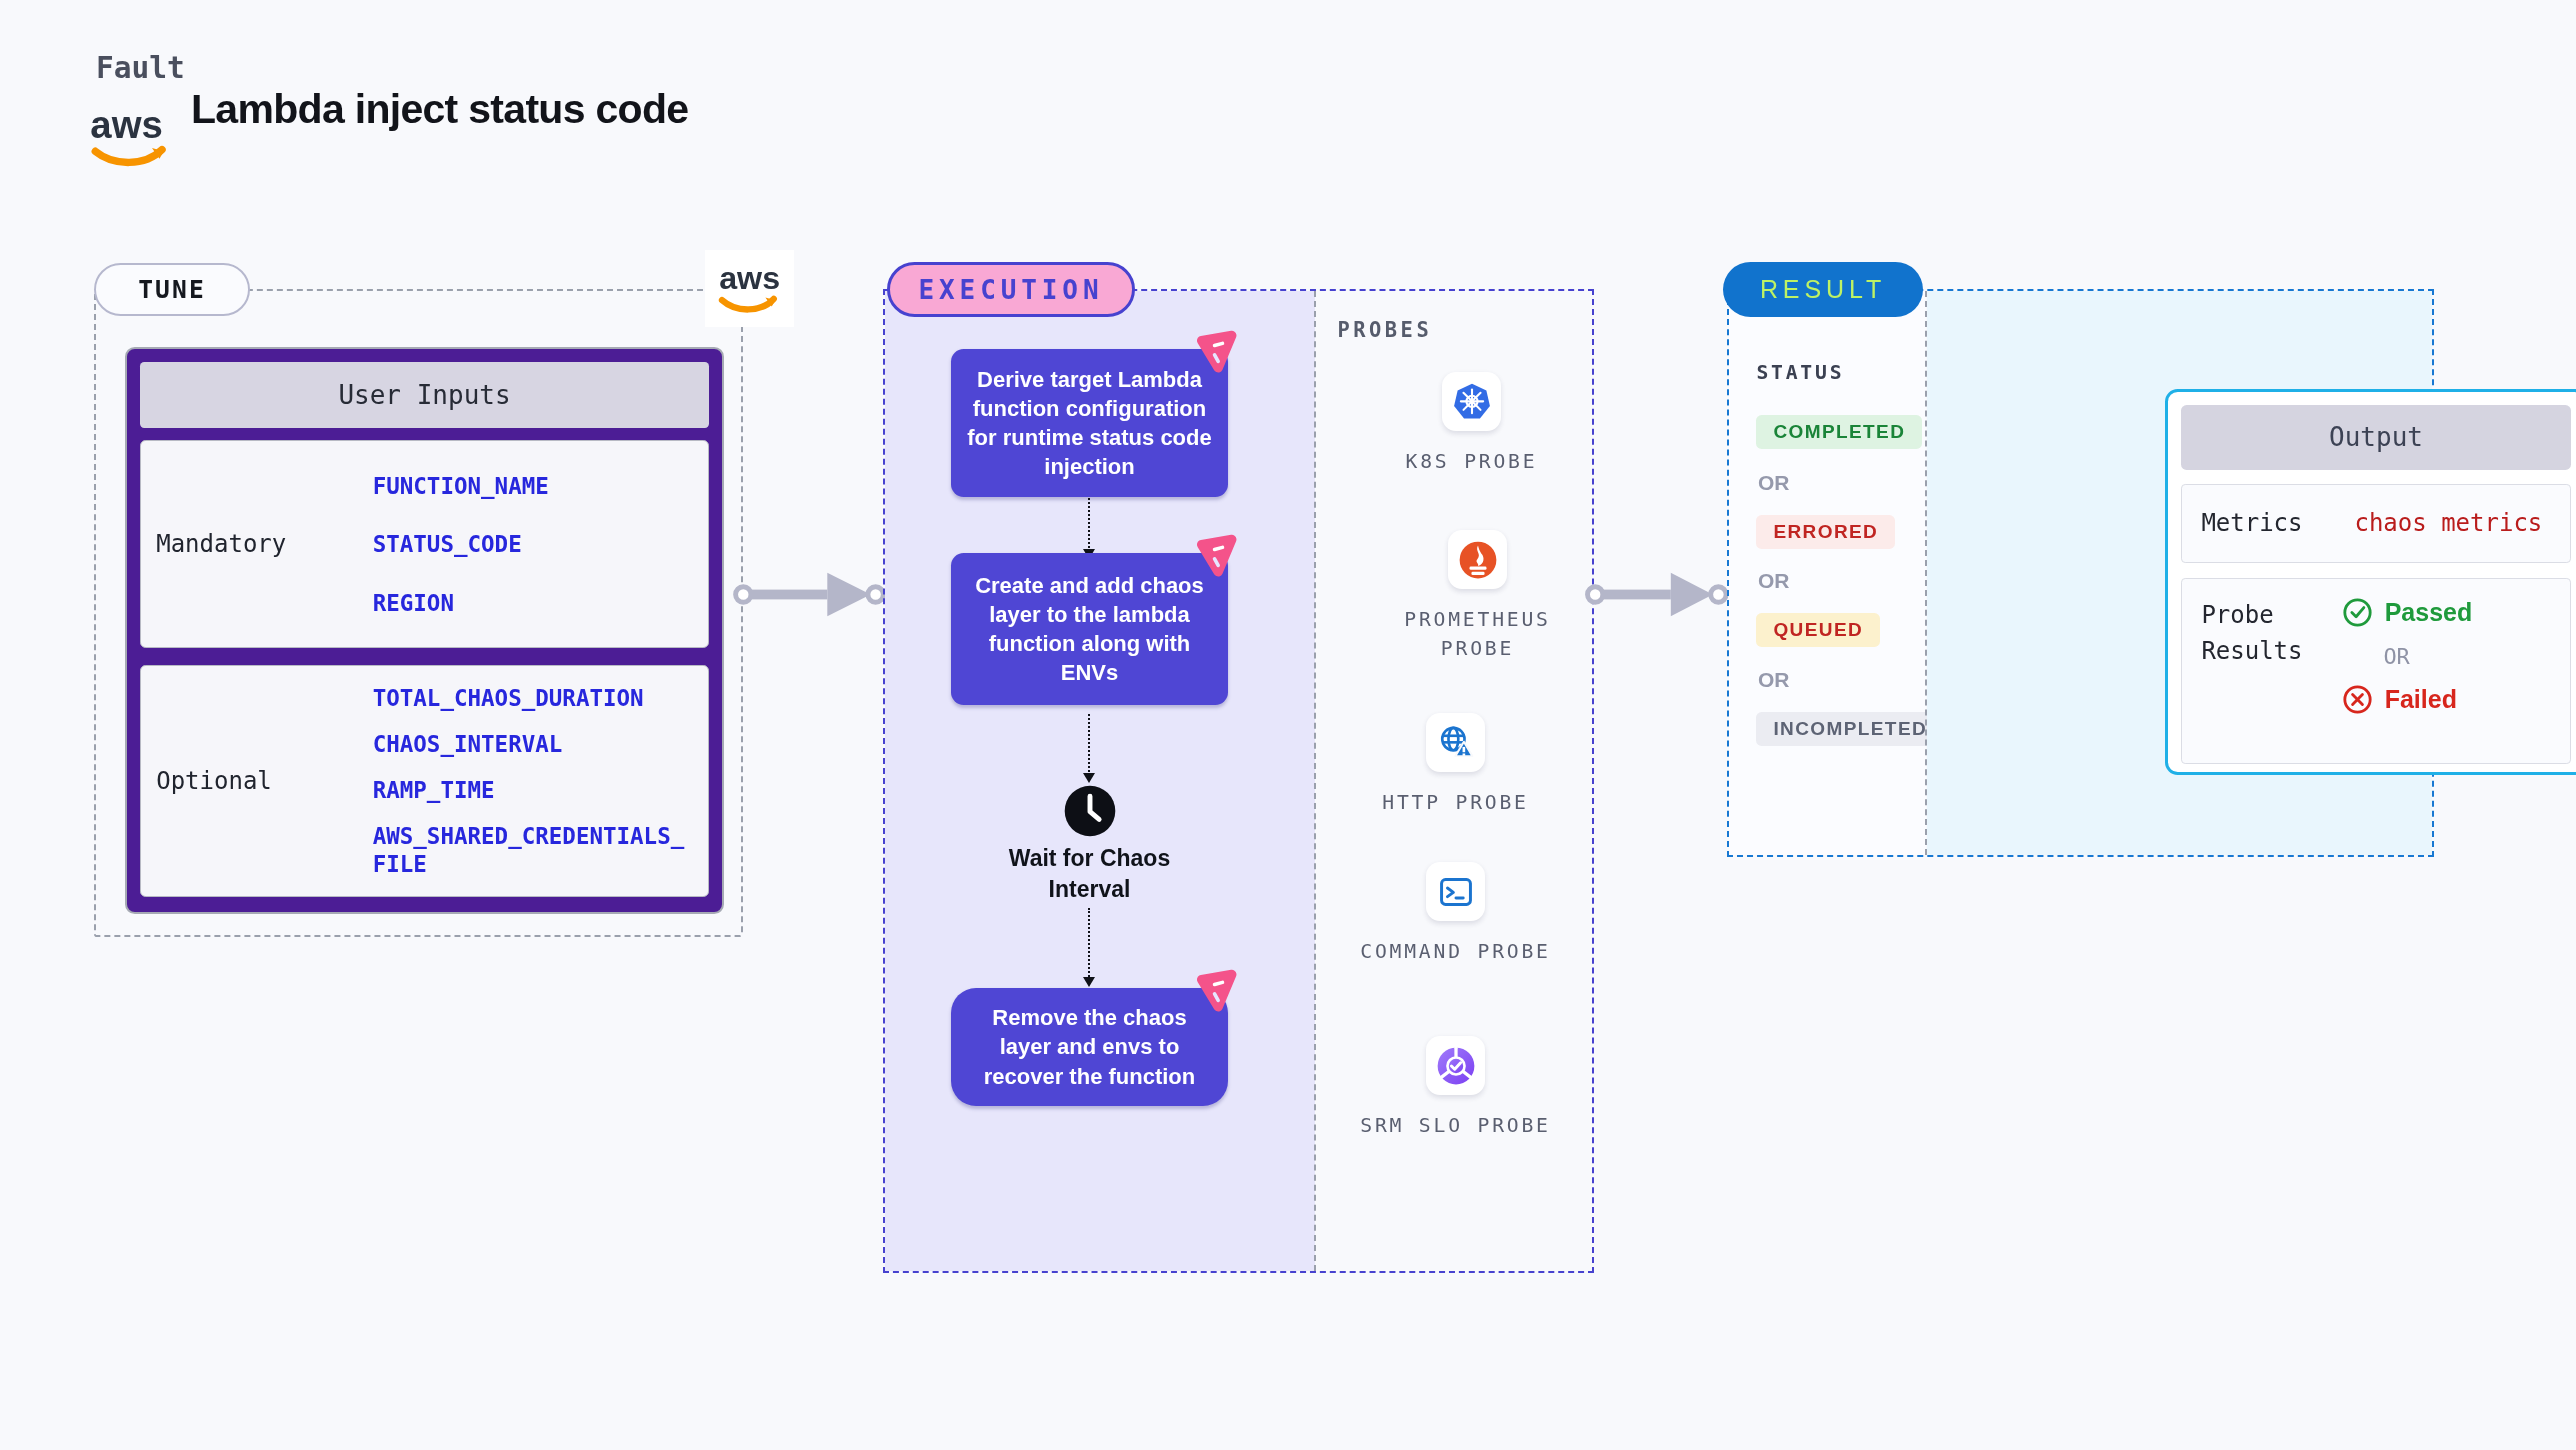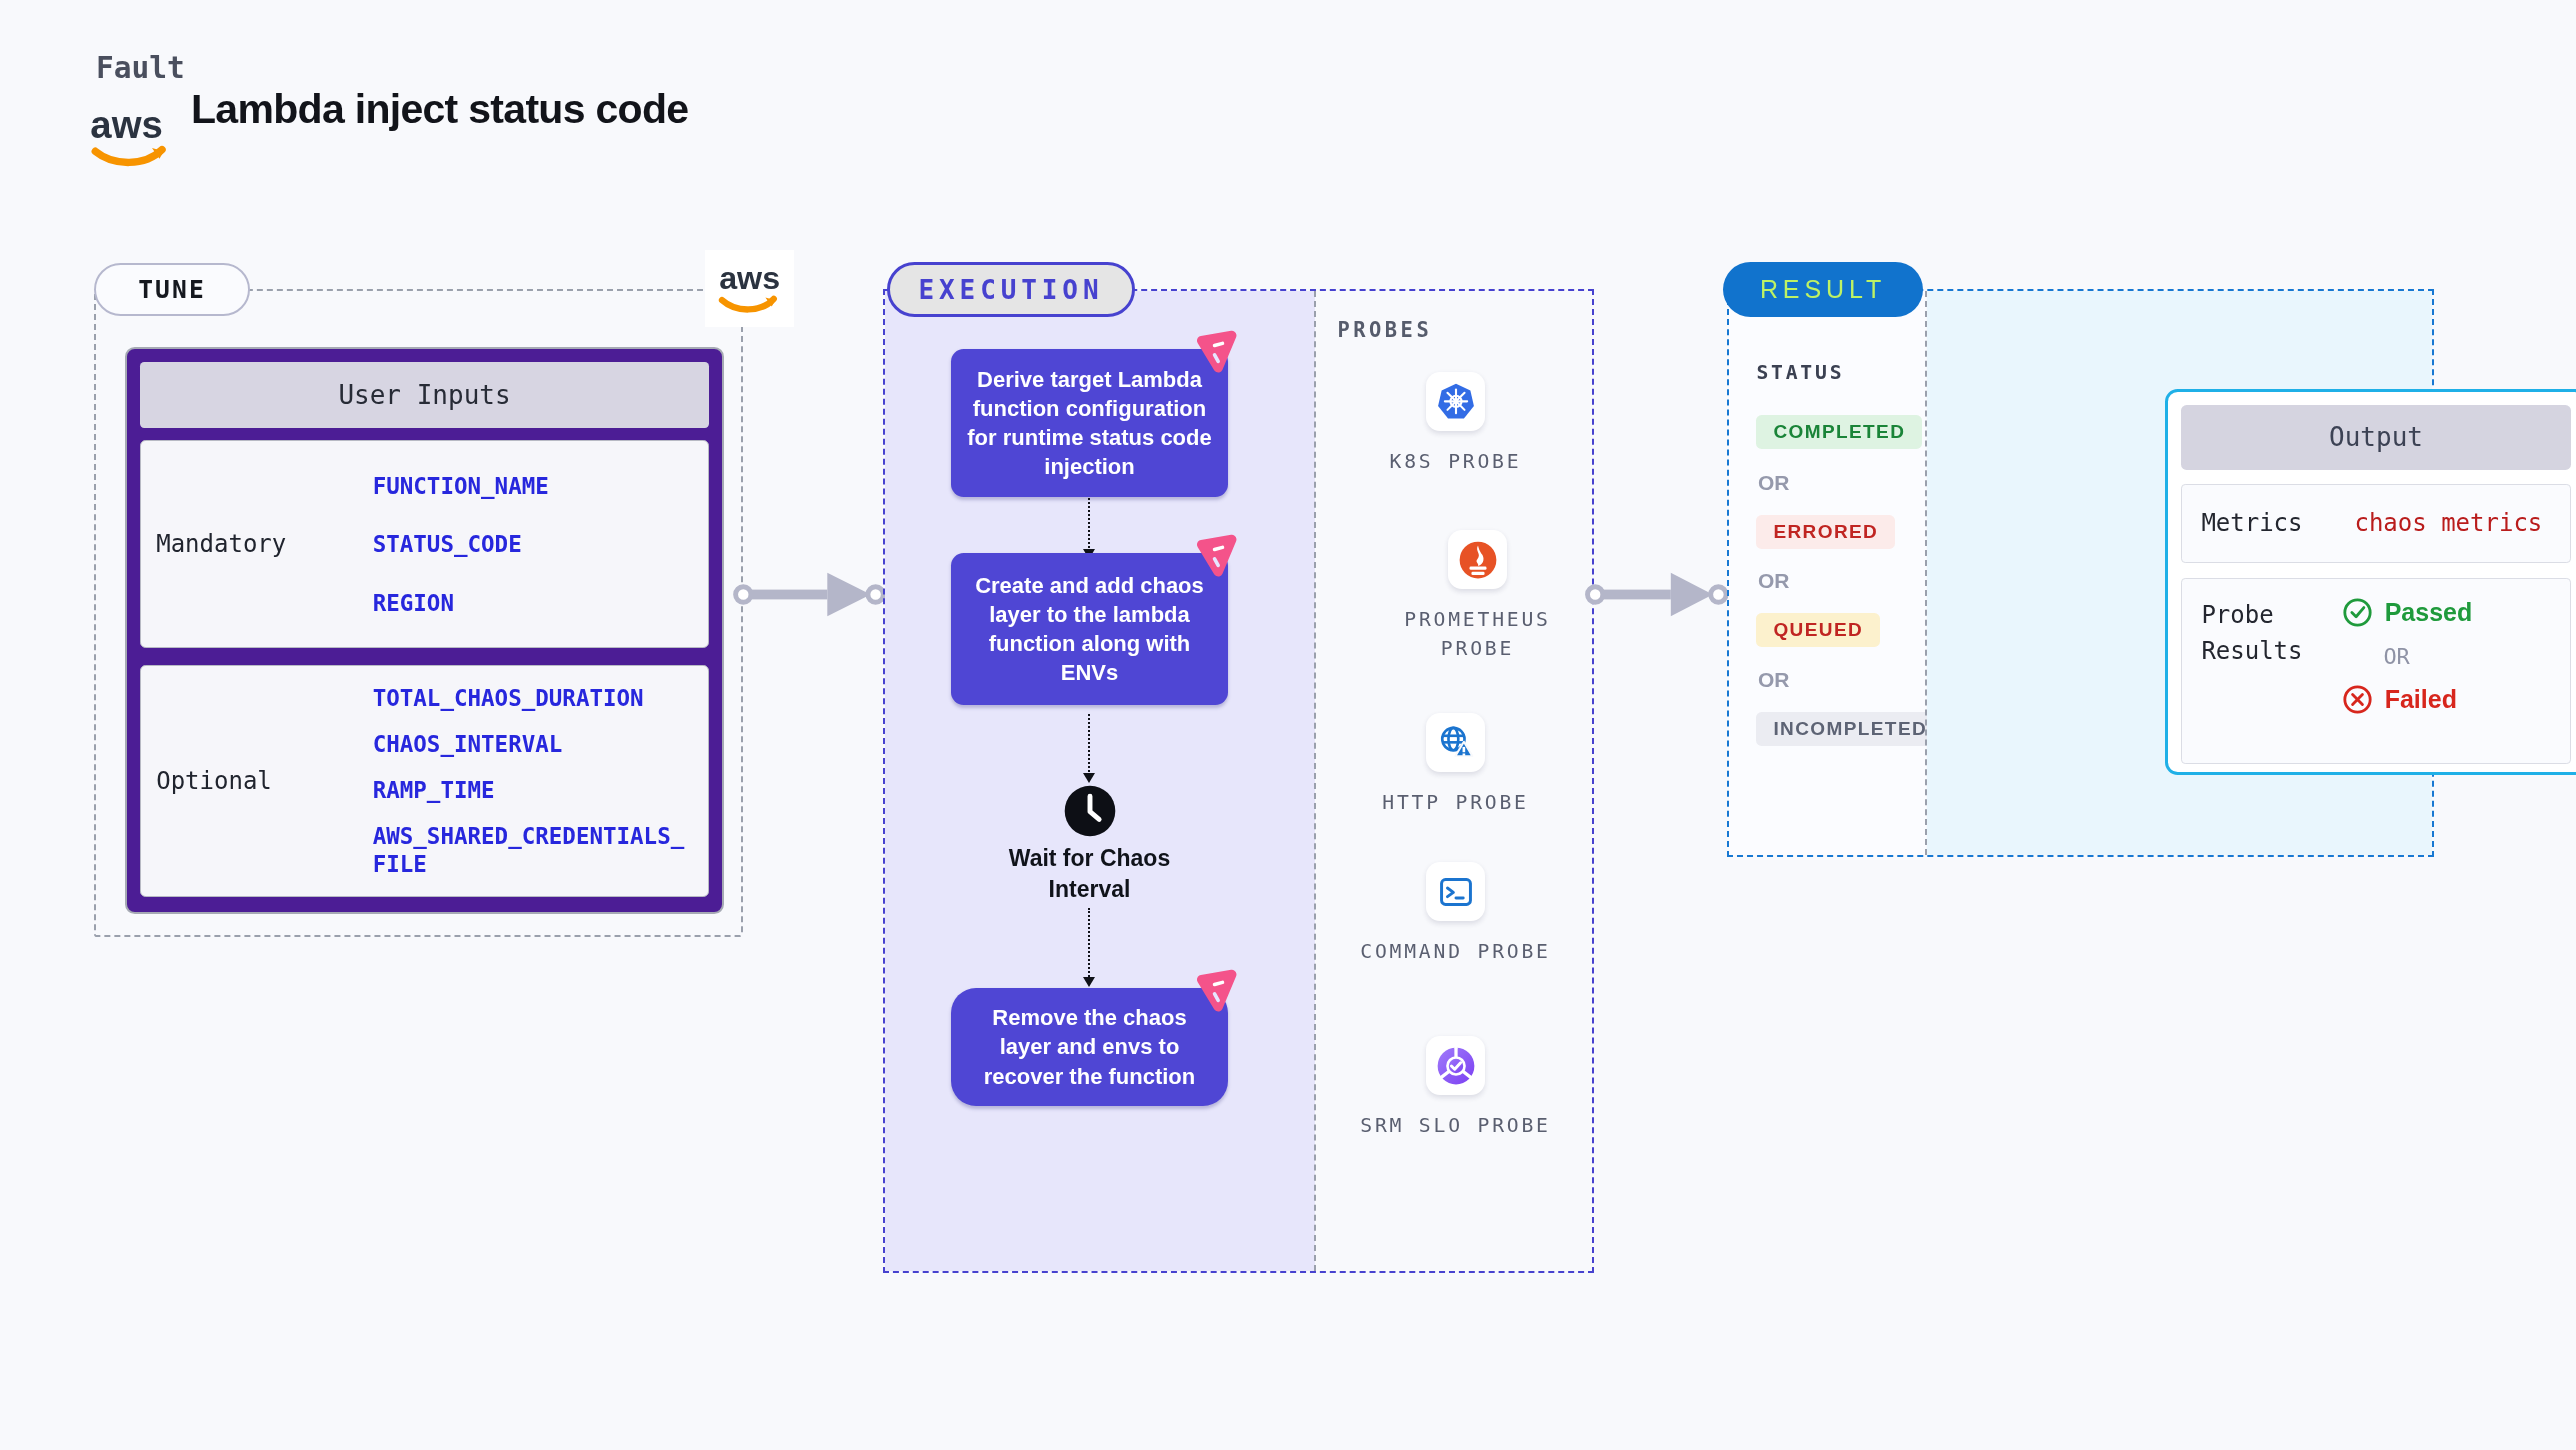--- a/index.html
+++ b/index.html
@@ -33,41 +33,41 @@
 
   
   .flow-arrow { position:absolute; }
   .flow-arrow.one { left:733px; top:563px; }
   .flow-arrow.two { left:1585px; top:563px; }
 
   
   .exec-box { position:absolute; left:883px; top:289px; width:711px; height:984px; border:2.8px dashed #4742cf; }
   .exec-lavender { position:absolute; left:0; top:0; width:430px; height:100%; background:#e7e6fb; }
   .exec-divider { position:absolute; left:429px; top:0; height:100%; border-left:2.1px dashed #9aa0ac; }
-  .exec-pill { left:887px; top:262px; width:248px; height:55px; background:#e5e5e5; border:3.5px solid #4742cf; border-radius:31px;
+  .exec-pill { left:887px; top:262px; width:248px; height:55px; background:#f9a8d4; border:3.5px solid #4742cf; border-radius:31px;
     font-family:"DejaVu Sans Mono",monospace; font-weight:bold; font-size:26px; letter-spacing:4.9px; color:#4742cf; }
   .step { position:absolute; left:66px; width:277px; background:#4f46d4; border-radius:12.7px; display:flex; align-items:center; justify-content:flex-end;
     padding:9.8px 15.5px; color:#ffffff; font-weight:bold; font-size:22px; line-height:1.32; text-align:center; box-shadow:0 2.1px 3.5px rgba(40,35,120,.25); }
   .step.s1 { top:58px;  height:148px; }
   .step.s2 { top:262px; height:152px; }
   .step.s3 { top:697px; height:118px;border-radius:25px; }
   .chaos-badge { position:absolute; right:-11.3px; top:-19.7px; width:46px; height:46px; }
   .connector { position:absolute; left:203px; width:0; border-left:2.8px dotted #101218; }
   .connector::after { content:""; position:absolute; left:-7px; bottom:-2.8px; border-left:6.3px solid transparent; border-right:6.3px solid transparent; border-top:10.5px solid #101218; }
   .connector.c1 { top:207px; height:58px; }
   .connector.c2 { top:423px; height:66px; }
   .connector.c3 { top:617px; height:76px; }
   .clock-wrap { position:absolute; left:179px; top:494px; width:52px; height:52px; }
   .wait-label { position:absolute; left:85px; top:552px; width:239px; text-align:center; font-weight:bold; font-size:23px; color:#10131a; line-height:1.35; }
 
   
   .probes-col { position:absolute; left:430px; top:0; width:281px; height:100%; }
   .probes-title { position:absolute; left:22.5px; top:27px; font-family:"DejaVu Sans Mono",monospace; font-weight:bold; font-size:20.4px; letter-spacing:3.5px; color:#565c6c; }
   .probe-item { position:absolute; left:0; width:100%; display:flex; flex-direction:column; align-items:center; }
-  .probe-item.p1 { top:81px; } .probe-item.p2 { top:239px;padding-left:44px; } .probe-item.p3 { top:422px; } .probe-item.p4 { top:571px; } .probe-item.p5 { top:745px; }
+  .probe-item.p1 { top:81px;margin-left:16px; } .probe-item.p2 { top:239px;padding-left:44px; } .probe-item.p3 { top:422px; } .probe-item.p4 { top:571px; } .probe-item.p5 { top:745px; }
   .probe-card { width:59px; height:59px; background:#ffffff; border-radius:14px; box-shadow:0 2.1px 5.6px rgba(30,35,70,.12); display:flex; align-items:center; justify-content:center; }
   .probe-label { margin-top:15.5px; width:232px; text-align:center; font-family:"DejaVu Sans Mono",monospace; font-size:19.7px; letter-spacing:2.8px; color:#5a5f70; line-height:1.5; }
 
   
   .result-box { position:absolute; left:1727px; top:289px; width:707px; height:568px; border:2.8px dashed #1778d2; }
   .result-left { position:absolute; left:0; top:0; width:197px; height:100%; background:#fbfcff; }
   .result-divider { position:absolute; left:196px; top:0; height:100%; border-left:2.1px dashed #9aa0ac; }
   .result-right { position:absolute; left:198px; top:0; right:0; height:100%; background:#e9f6fd; }
   .result-pill { left:1723px; top:262px; width:200px; height:55px; background:#1173cd; border-radius:31px;
     font-weight:normal; font-size:25px; letter-spacing:4.9px; color:#bef264; }

